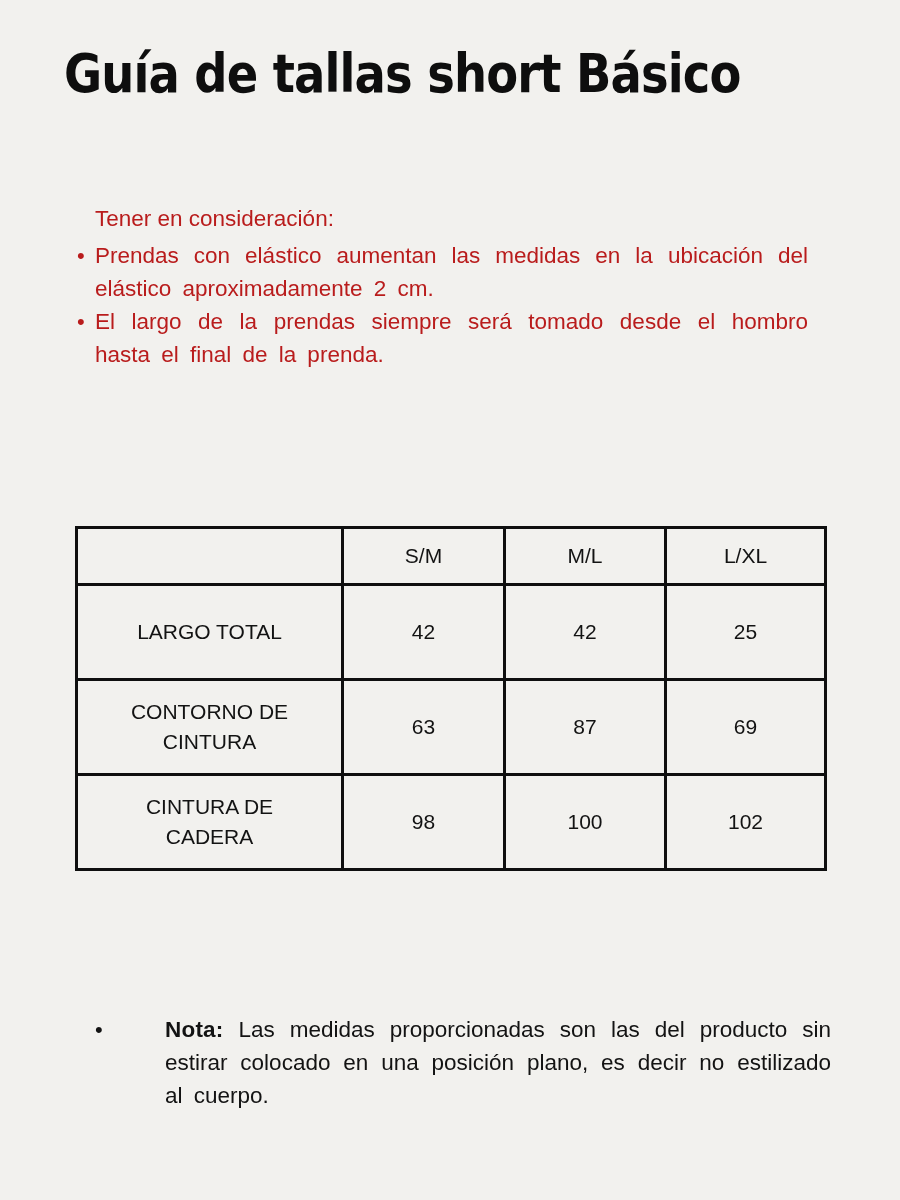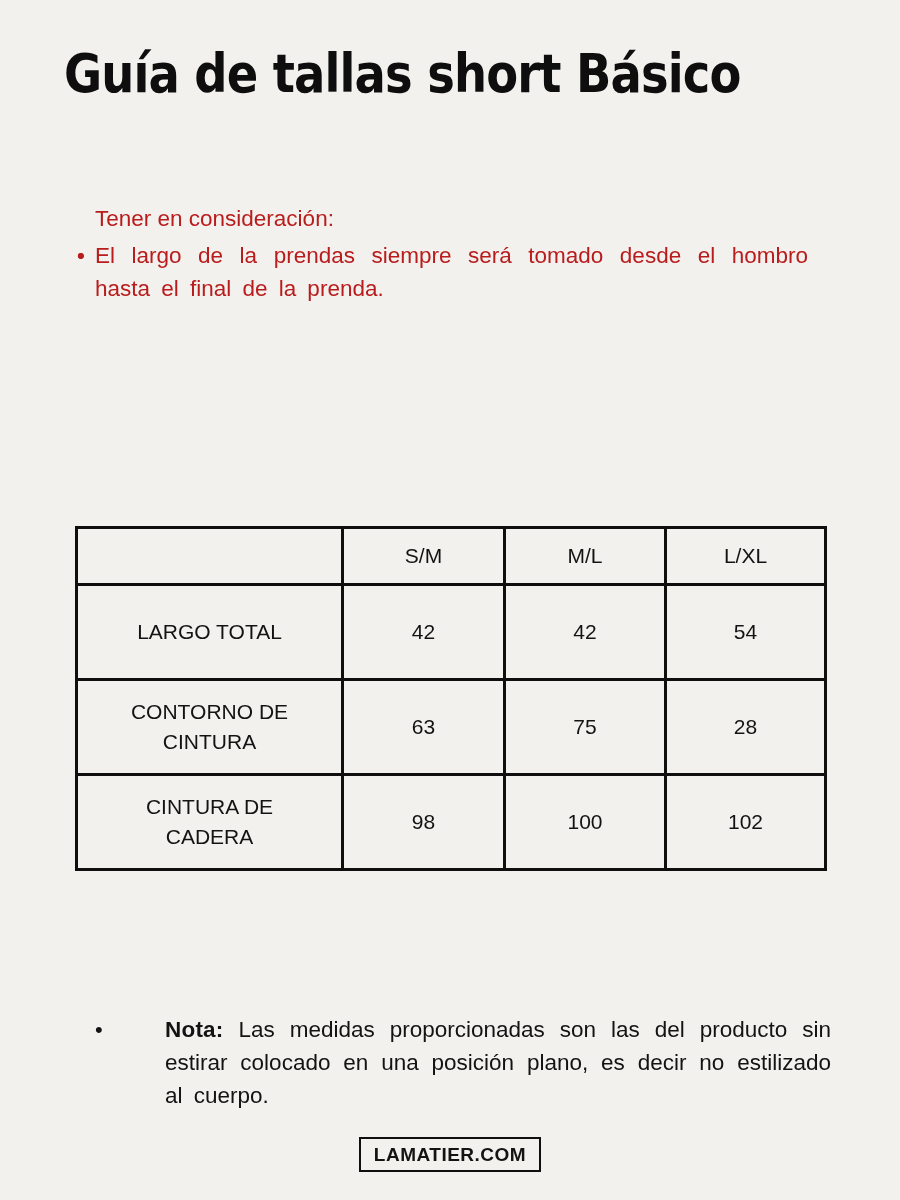--- a/index.html
+++ b/index.html
@@ -157,20 +157,21 @@
 
   <h1 class="title">
     <span class="title-inner">Guía de tallas short Básico</span>
   </h1>
 
   <section class="considerations">
     <p class="considerations-heading">Tener en consideración:</p>
     <ul class="bullet-list">
       <li class="bullet-item">
         <span class="bullet-dot">•</span>
+        <span>Prendas con elástico aumentan las medidas en la ubicación del elástico aproximadamente 2 cm.</span>
       </li>
       <li class="bullet-item">
         <span class="bullet-dot">•</span>
         <span>El largo de la prendas siempre será tomado desde el hombro hasta el final de la prenda.</span>
       </li>
     </ul>
   </section>
 
   <table class="size-table">
     <colgroup>
@@ -185,39 +186,36 @@
         <th>S/M</th>
         <th>M/L</th>
         <th>L/XL</th>
       </tr>
     </thead>
     <tbody>
       <tr class="row-1">
         <td class="row-label">LARGO TOTAL</td>
         <td>42</td>
         <td>42</td>
-        <td>54</td>
+        <td>25</td>
       </tr>
       <tr class="row-2">
         <td class="row-label">CONTORNO DE CINTURA</td>
         <td>63</td>
-        <td>75</td>
-        <td>28</td>
+        <td>87</td>
+        <td>69</td>
       </tr>
       <tr class="row-3">
         <td class="row-label">CINTURA DE CADERA</td>
         <td>98</td>
         <td>100</td>
         <td>102</td>
       </tr>
     </tbody>
   </table>
 
   <section class="note">
     <span class="note-bullet">•</span>
     <p class="note-paragraph"><span class="note-label">Nota:</span> <span>Las medidas proporcionadas son las del producto sin estirar colocado en una posición plano, es decir no estilizado al cuerpo.</span></p>
   </section>
 
-  <div class="footer">
-    <div class="brand-box">LAMATIER.COM</div>
-  </div>
 
 </div>
 
 </body></html>

